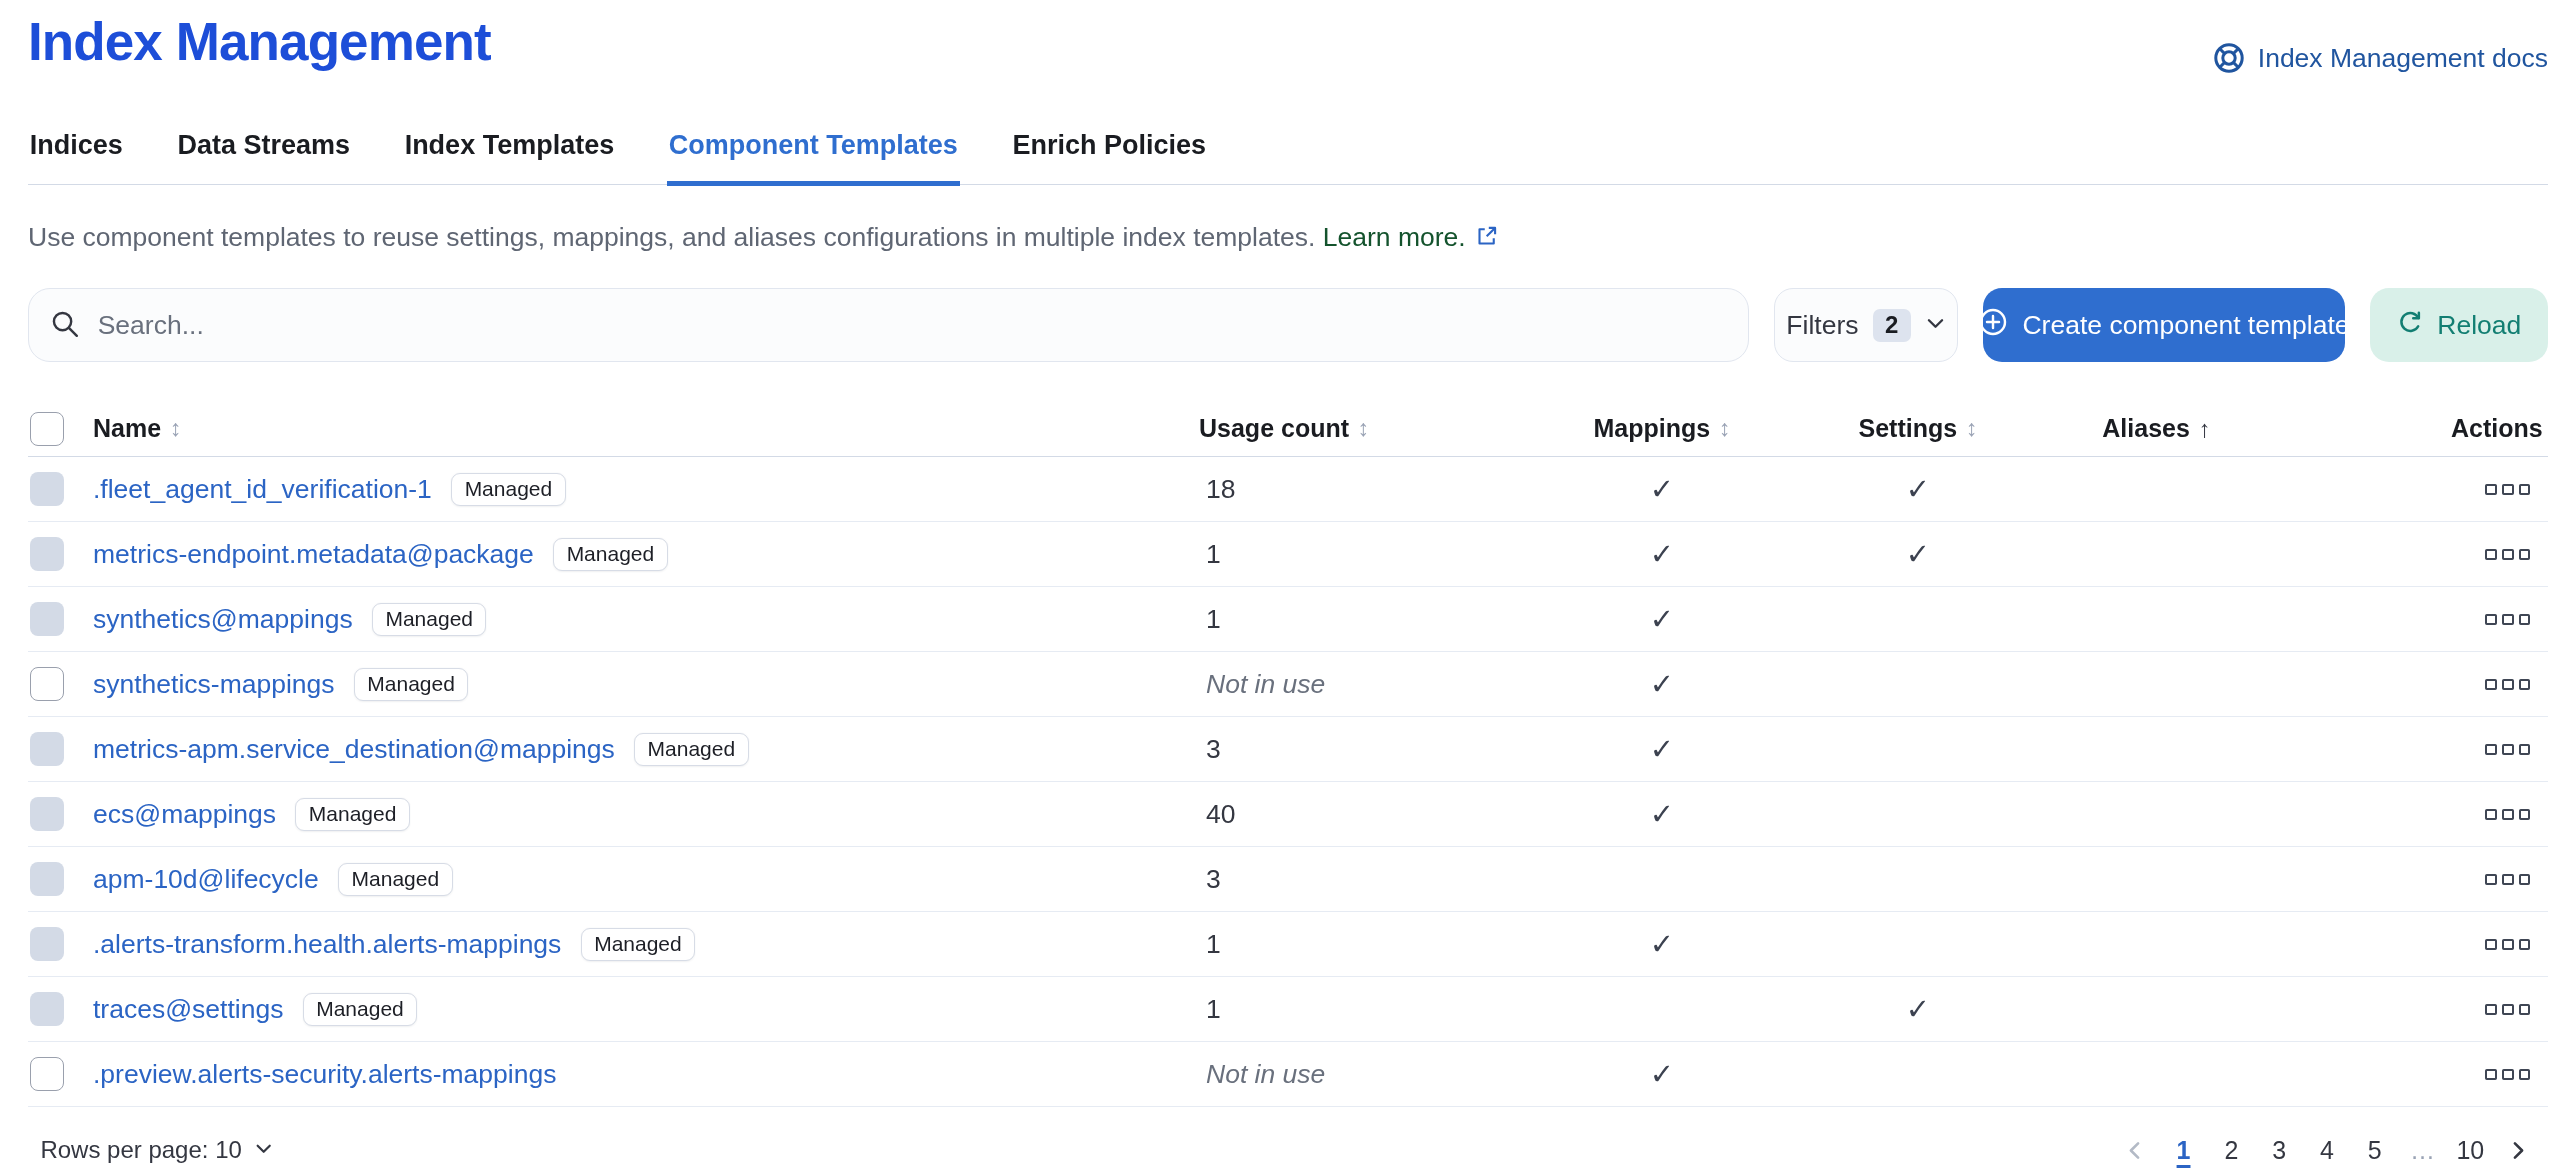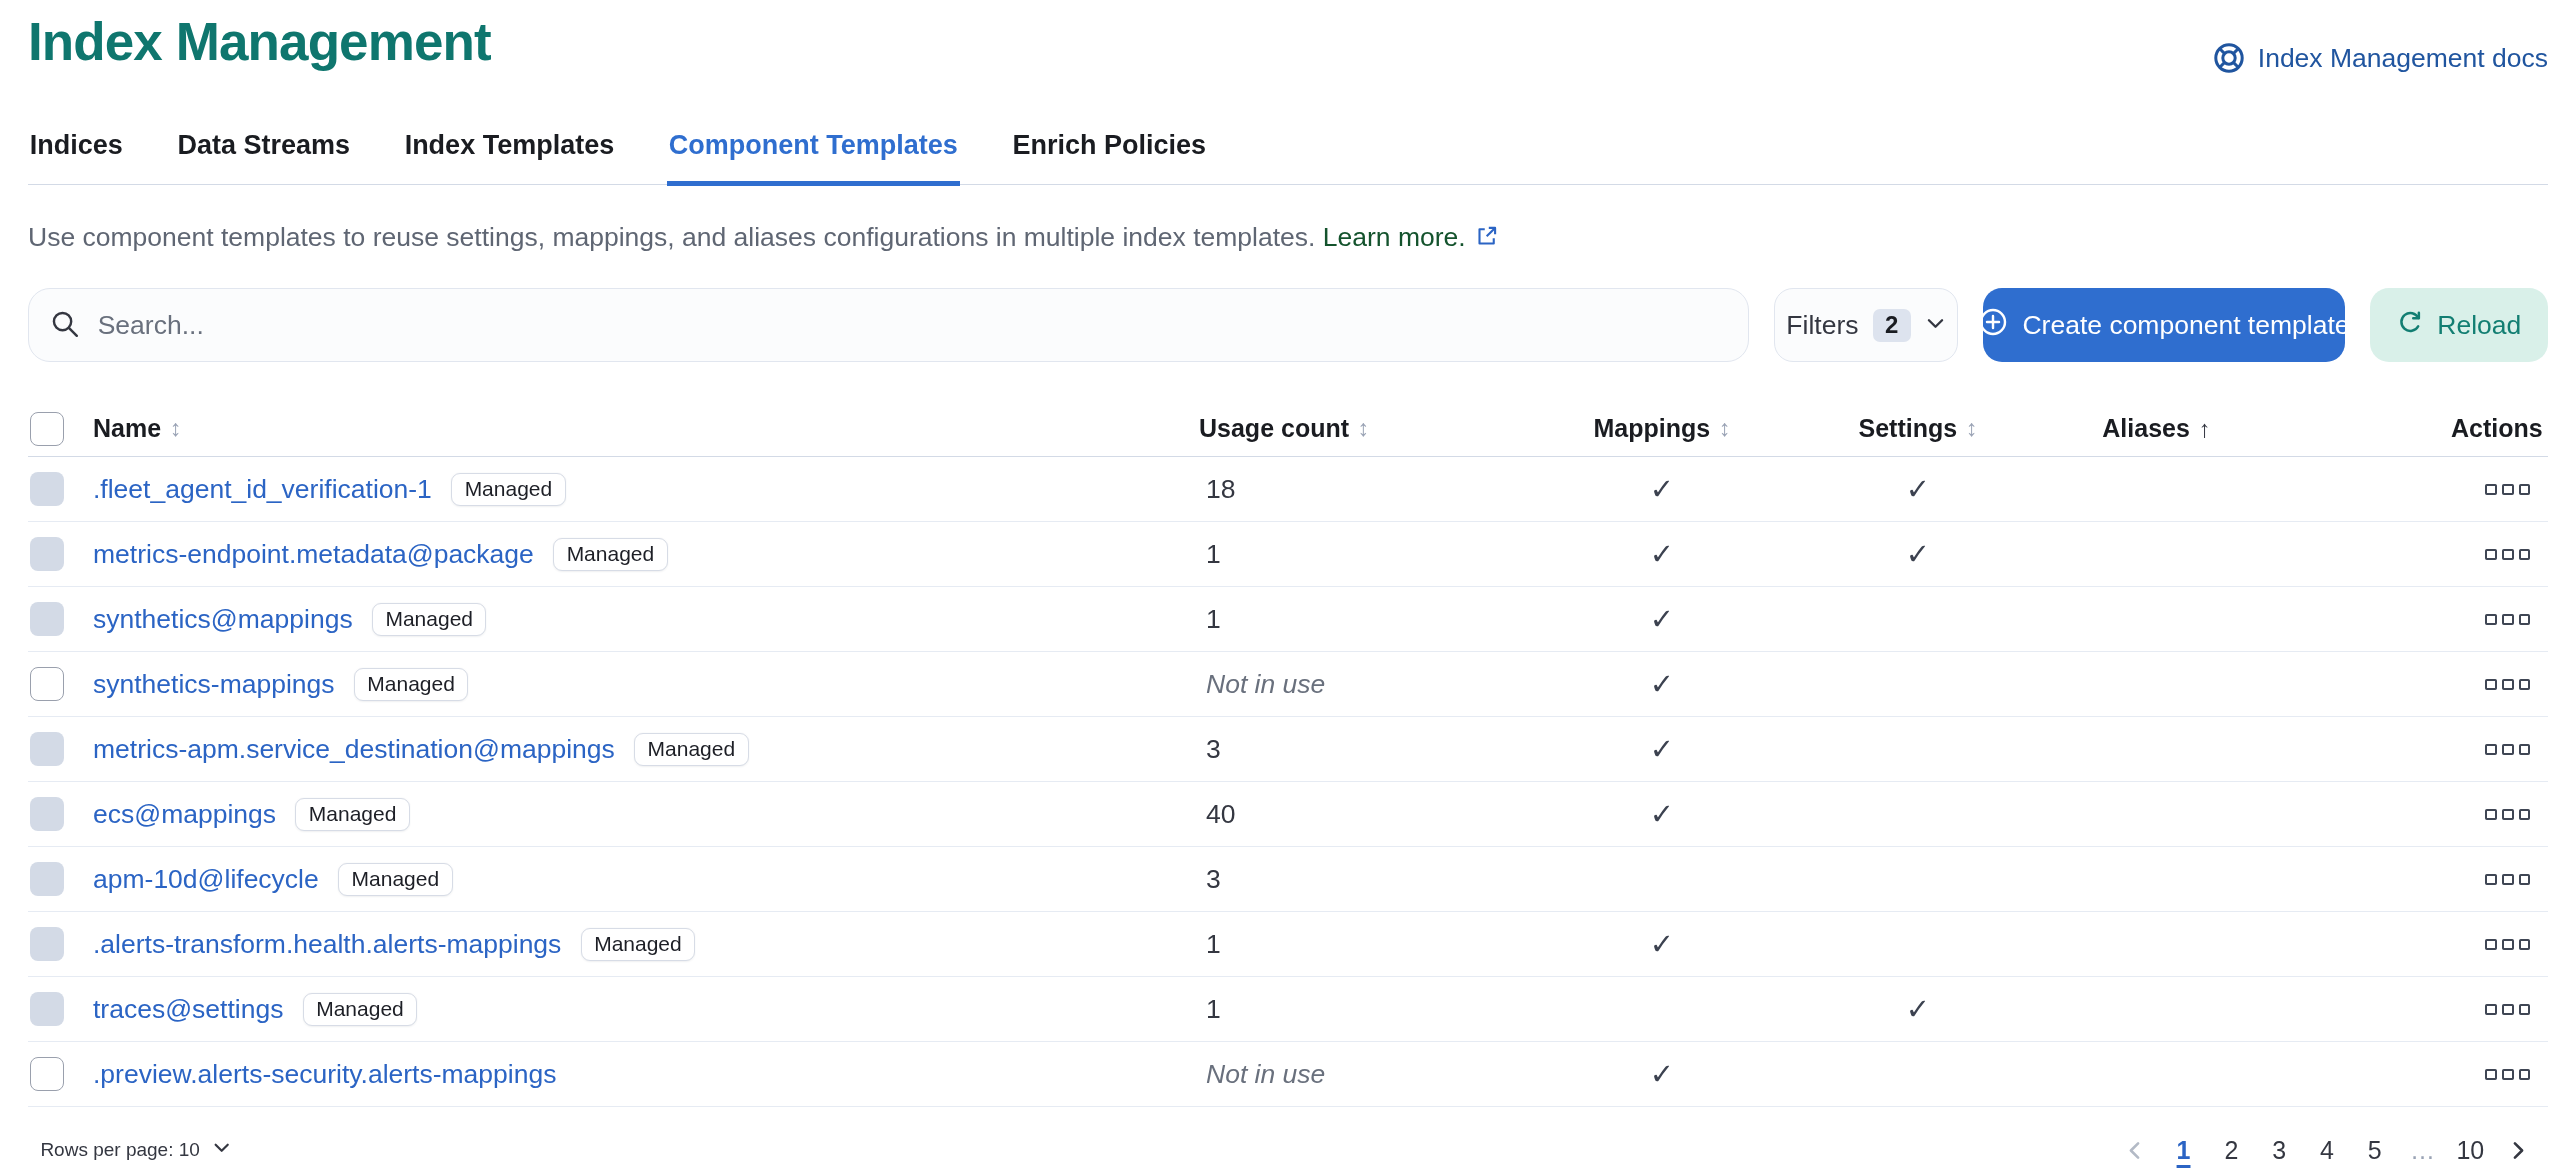--- a/index.html
+++ b/index.html
@@ -2,21 +2,21 @@
 <html style="font-size:14px"><head>
 <meta charset="utf-8">
 <style>
   * { margin:0; padding:0; box-sizing:border-box; }
   html,body { width:2576px; height:1176px; background:#fff;
     font-family:"Liberation Sans","DejaVu Sans",sans-serif; color:#1a1c21; }
   .container { width:2576px; height:1176px; padding:12.4px 28px 0; overflow:hidden; }
 
   
   .title-row { display:flex; justify-content:space-between; align-items:flex-start; }
-  h1.page-title { font-size:53px; font-weight:700; letter-spacing:-0.9px; line-height:1.15; color:#0f766e; }
+  h1.page-title { font-size:53px; font-weight:700; letter-spacing:-0.9px; line-height:1.15; color:#1d4ed8; }
   .docs-link { margin-top:30px; display:flex; align-items:center; gap:12.4px;
     font-size:26.5px; color:#20559f; cursor:pointer; }
   .docs-link svg { display:block; }
 
   
   .tabs { margin-top:49px; display:flex; gap:51px; border-bottom:1.8px solid #d3dae6; }
   .tab { position:relative; font-size:27px; font-weight:700; padding:7px 1.8px 23px; color:#1a1c21; cursor:pointer; }
   .tab.active { color:#2f6ecf; }
   .tab.active::after { content:""; position:absolute; left:0; right:0; bottom:-1.8px; height:5.3px; background:#2f6ecf; }
 
@@ -60,21 +60,21 @@
     border-radius:9px; padding:3.5px 12.4px; box-shadow:0 0.9px 1.8px rgba(50,60,80,.08); white-space:nowrap; }
   .cell-usage { padding-left:7px; color:#343741; }
   .cell-usage.not-in-use { font-style:italic; color:#69707d; }
   .cell-check { text-align:center; color:#3c4250; font-size:29px; }
   .cell-actions { display:flex; justify-content:flex-end; padding-right:12.4px; }
   .boxes { display:flex; gap:5.3px; cursor:pointer; padding:5.3px; }
   .boxes i { width:11.5px; height:11.5px; border:2.6px solid #3f4654; border-radius:1.8px; }
 
   
   .footer { margin-top:14px; display:flex; justify-content:space-between; align-items:center; padding:0 8.8px 0 12.4px; height:58px; }
-  .rows-per-page { display:flex; align-items:center; gap:12.4px; font-size:19px; color:#343741; cursor:pointer; }
+  .rows-per-page { display:flex; align-items:center; gap:12.4px; font-size:24px; color:#343741; cursor:pointer; }
   .pagination { display:flex; align-items:center; gap:8.8px; font-size:25px; color:#343741; }
   .page-num { min-width:39px; text-align:center; padding:5.3px 0; cursor:pointer; }
   .page-num.active { color:#2b64c4; font-weight:700; text-decoration:underline; text-underline-offset:6.2px; text-decoration-thickness:2.6px; }
   .page-ellipsis { min-width:39px; text-align:center; color:#9aa3b5; }
   .page-arrow { padding:5.3px 8.8px; cursor:pointer; display:flex; align-items:center; }
 </style>
 </head>
 <body>
 
 <div class="container">

